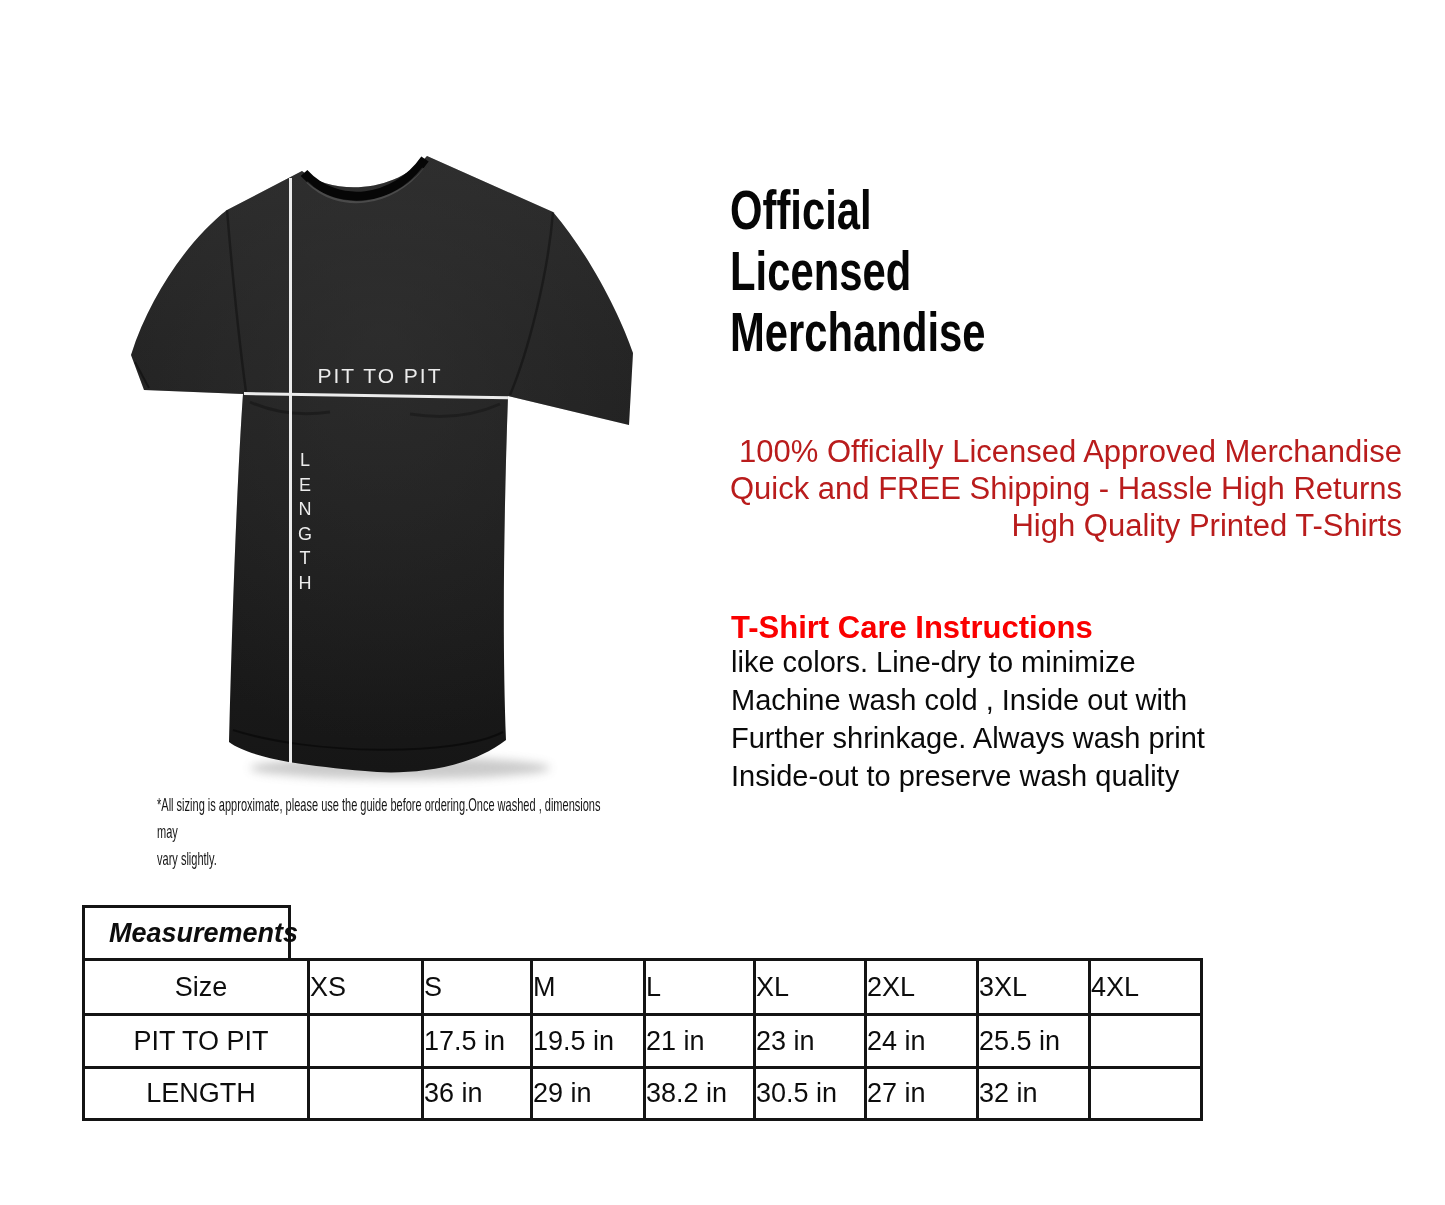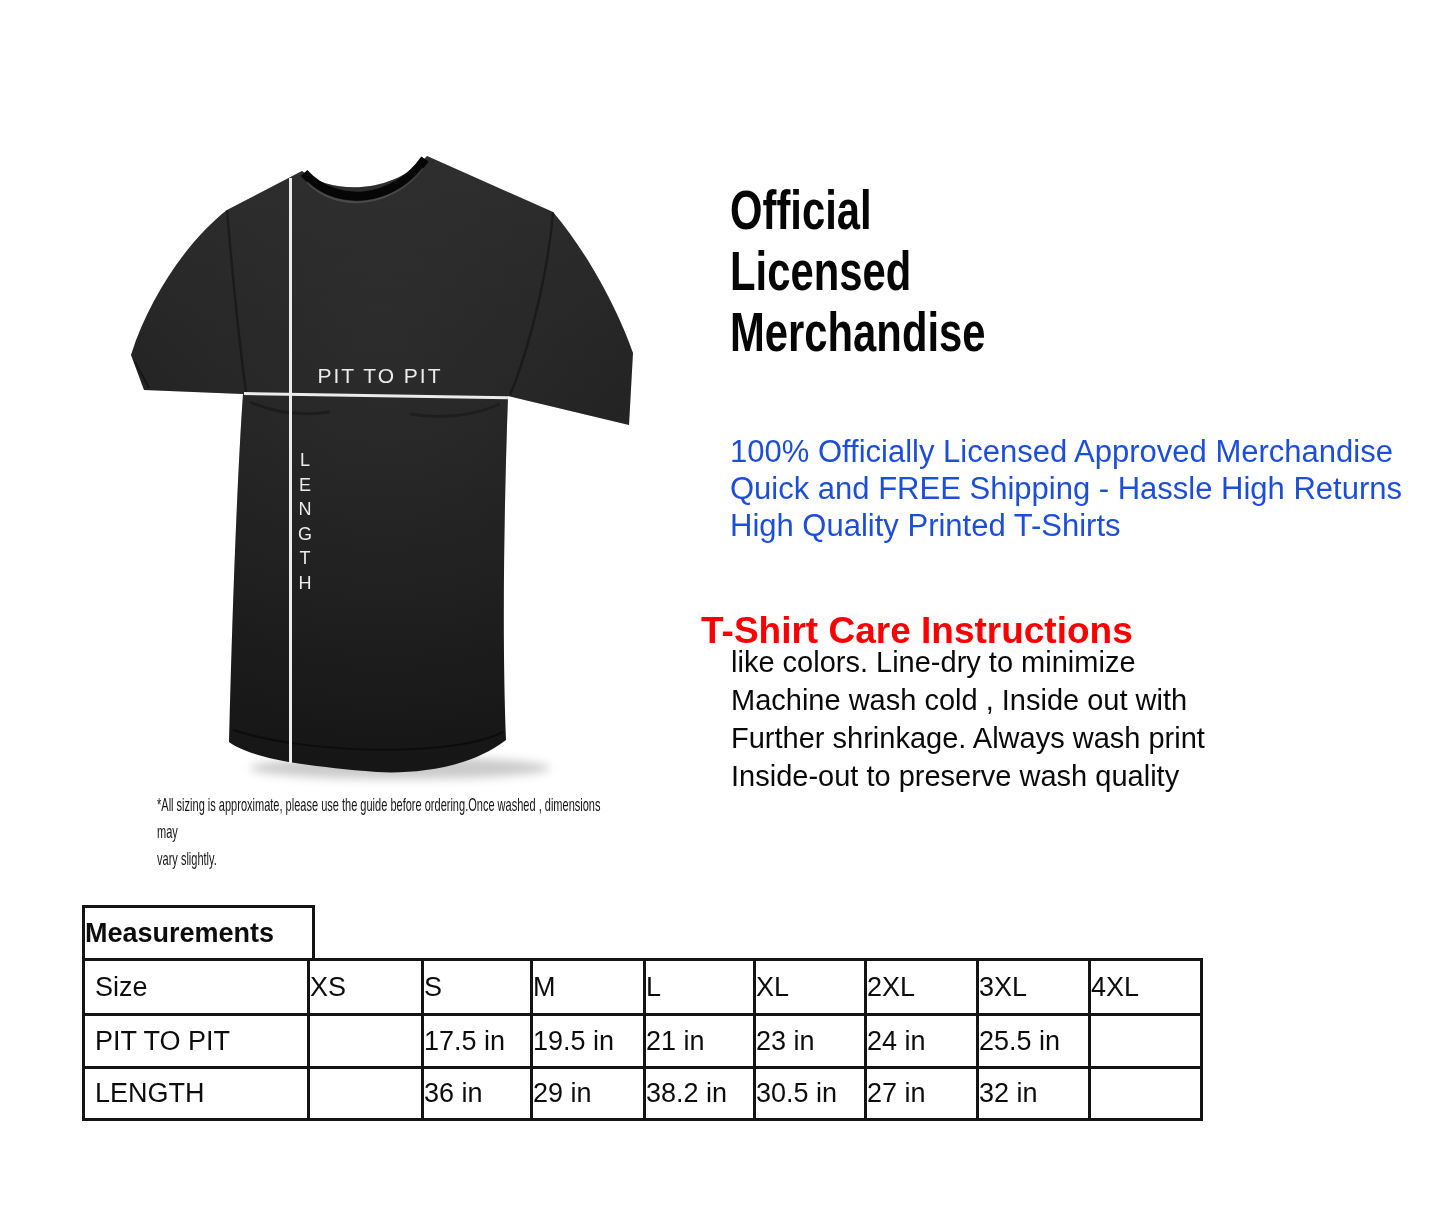--- a/index.html
+++ b/index.html
@@ -43,48 +43,48 @@
   
   .heading {
     position:absolute; left:730px; top:180px; margin:0;
     font-size:55px; line-height:61px; font-weight:bold;
     white-space:pre-line; letter-spacing:0px;
     transform:scaleX(0.76); transform-origin:left top;
     color:#060606; width:480px;
   }
   .highlights {
     position:absolute; left:730px; top:433px;
-    font-size:31px; line-height:37px; color:#1d4ed8; white-space:nowrap;
+    font-size:31px; line-height:37px; color:#b91c1c; white-space:nowrap;text-align:right;
   }
   .care-title {
-    position:absolute; left:701px; top:610px;
-    font-size:37px; font-weight:bold; color:#fa0000; white-space:nowrap;
+    position:absolute; left:731px; top:610px;
+    font-size:31px; font-weight:bold; color:#fa0000; white-space:nowrap;
   }
   .care-text {
     position:absolute; left:731px; top:643px;
     font-size:29px; line-height:38px; color:#0a0a0a; white-space:nowrap;
   }
 
   
   .measure-box {
-    position:absolute; left:82px; top:905px; width:233px; height:56px;
+    position:absolute; left:82px; top:905px; width:209px; height:56px;
     border:3px solid #141414; box-sizing:border-box;
-    display:flex; align-items:center; padding-left:0;
-    font-size:27px; font-weight:bold; background:#fff;
+    display:flex; align-items:center; padding-left:24px;
+    font-size:27px; font-weight:bold; background:#fff;font-style:italic;
   }
   table.size-table {
     position:absolute; left:82px; top:958px;
     border-collapse:collapse; table-layout:fixed; width:1118px;
     font-size:27px; color:#0d0d0d;
   }
   table.size-table td {
     border:3px solid #141414; padding:0; 
     overflow:hidden; white-space:nowrap;
   }
-  table.size-table td.rowlabel { text-align:left; padding-left:10px; }
+  table.size-table td.rowlabel { text-align:center; padding-left:10px; }
   tr.r-size  td { height:52px; }
   tr.r-pit   td { height:50px; }
   tr.r-len   td { height:49px; }
 </style>
 </head>
 <body>
 
 <div class="shirt-area">
   <svg width="600" height="670" viewBox="0 0 600 670">
     <defs>

